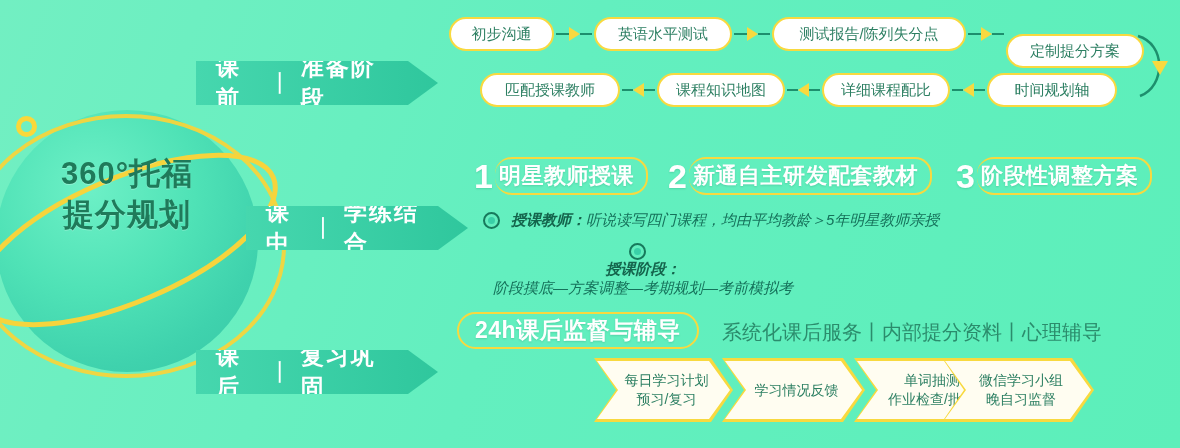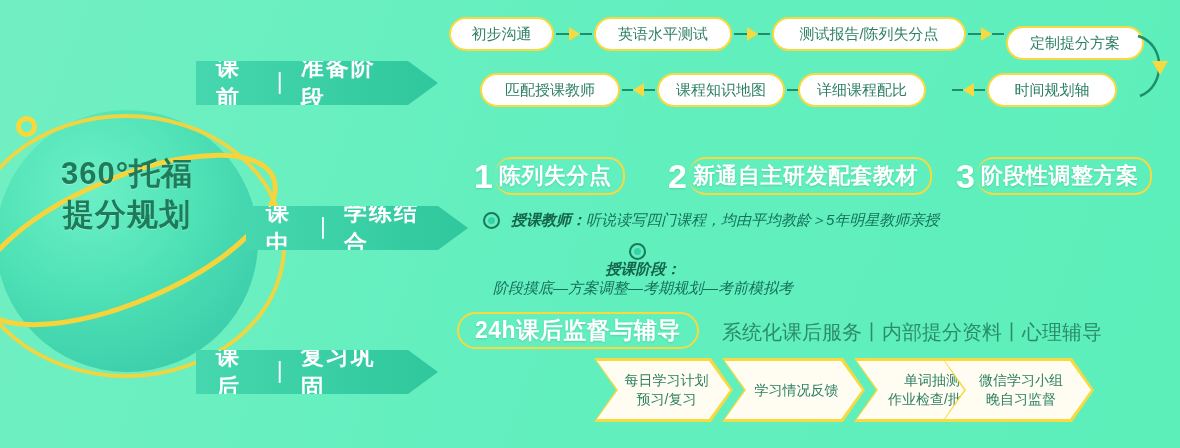--- a/index.html
+++ b/index.html
@@ -181,56 +181,56 @@
     <div class="ln"></div>
       <div class="tri-r"></div>
       <div class="ln"></div>
   </div>
   <div class="pill" style="left:772px; top:17px; width:194px;">测试报告/陈列失分点</div>
   <div class="arrow-h" style="left:968px; top:27px; width:36px;">
     <div class="ln"></div>
       <div class="tri-r"></div>
       <div class="ln"></div>
   </div>
-  <div class="pill" style="left:1006px; top:26px; width:138px;">定制提分方案</div>
+  <div class="pill" style="left:1006px; top:34px; width:138px;">定制提分方案</div>
 
   <svg style="position:absolute; left:1132px; top:30px; width:54px; height:74px;" viewBox="0 0 54 74">
     <path d="M6 6 C 34 14, 34 56, 8 66" fill="none" stroke="#1d8f6d" stroke-width="2.5"></path>
     <polygon points="20,31 36,31 28,45" fill="#f8d93f"></polygon>
   </svg>
 
   <div class="pill" style="left:480px; top:73px; width:140px;">匹配授课教师</div>
   <div class="arrow-h" style="left:622px; top:83px; width:33px;">
     <div class="ln"></div>
       <div class="tri-l"></div>
       <div class="ln"></div>
   </div>
   <div class="pill" style="left:657px; top:73px; width:128px;">课程知识地图</div>
   <div class="arrow-h" style="left:787px; top:83px; width:33px;">
     <div class="ln"></div>
       <div class="tri-l"></div>
       <div class="ln"></div>
   </div>
-  <div class="pill" style="left:798px; top:73px; width:128px;">详细课程配比</div>
+  <div class="pill" style="left:822px; top:73px; width:128px;">详细课程配比</div>
   <div class="arrow-h" style="left:952px; top:83px; width:33px;">
     <div class="ln"></div>
       <div class="tri-l"></div>
       <div class="ln"></div>
   </div>
   <div class="pill" style="left:987px; top:73px; width:130px;">时间规划轴</div>
 
   <div class="banner" id="banner-mid">
     <span>课中</span>
     <span class="bar">丨</span>
     <span>学练结合</span>
   </div>
 
   <div class="numchip" style="left:474px; top:160px;">
     <span class="num">1</span>
-    <span class="lbl">陈列失分点</span>
+    <span class="lbl">明星教师授课</span>
   </div>
   <div class="numchip" style="left:668px; top:160px;">
     <span class="num">2</span>
     <span class="lbl">新通自主研发配套教材</span>
   </div>
   <div class="numchip" style="left:956px; top:160px;">
     <span class="num">3</span>
     <span class="lbl">阶段性调整方案</span>
   </div>
 

